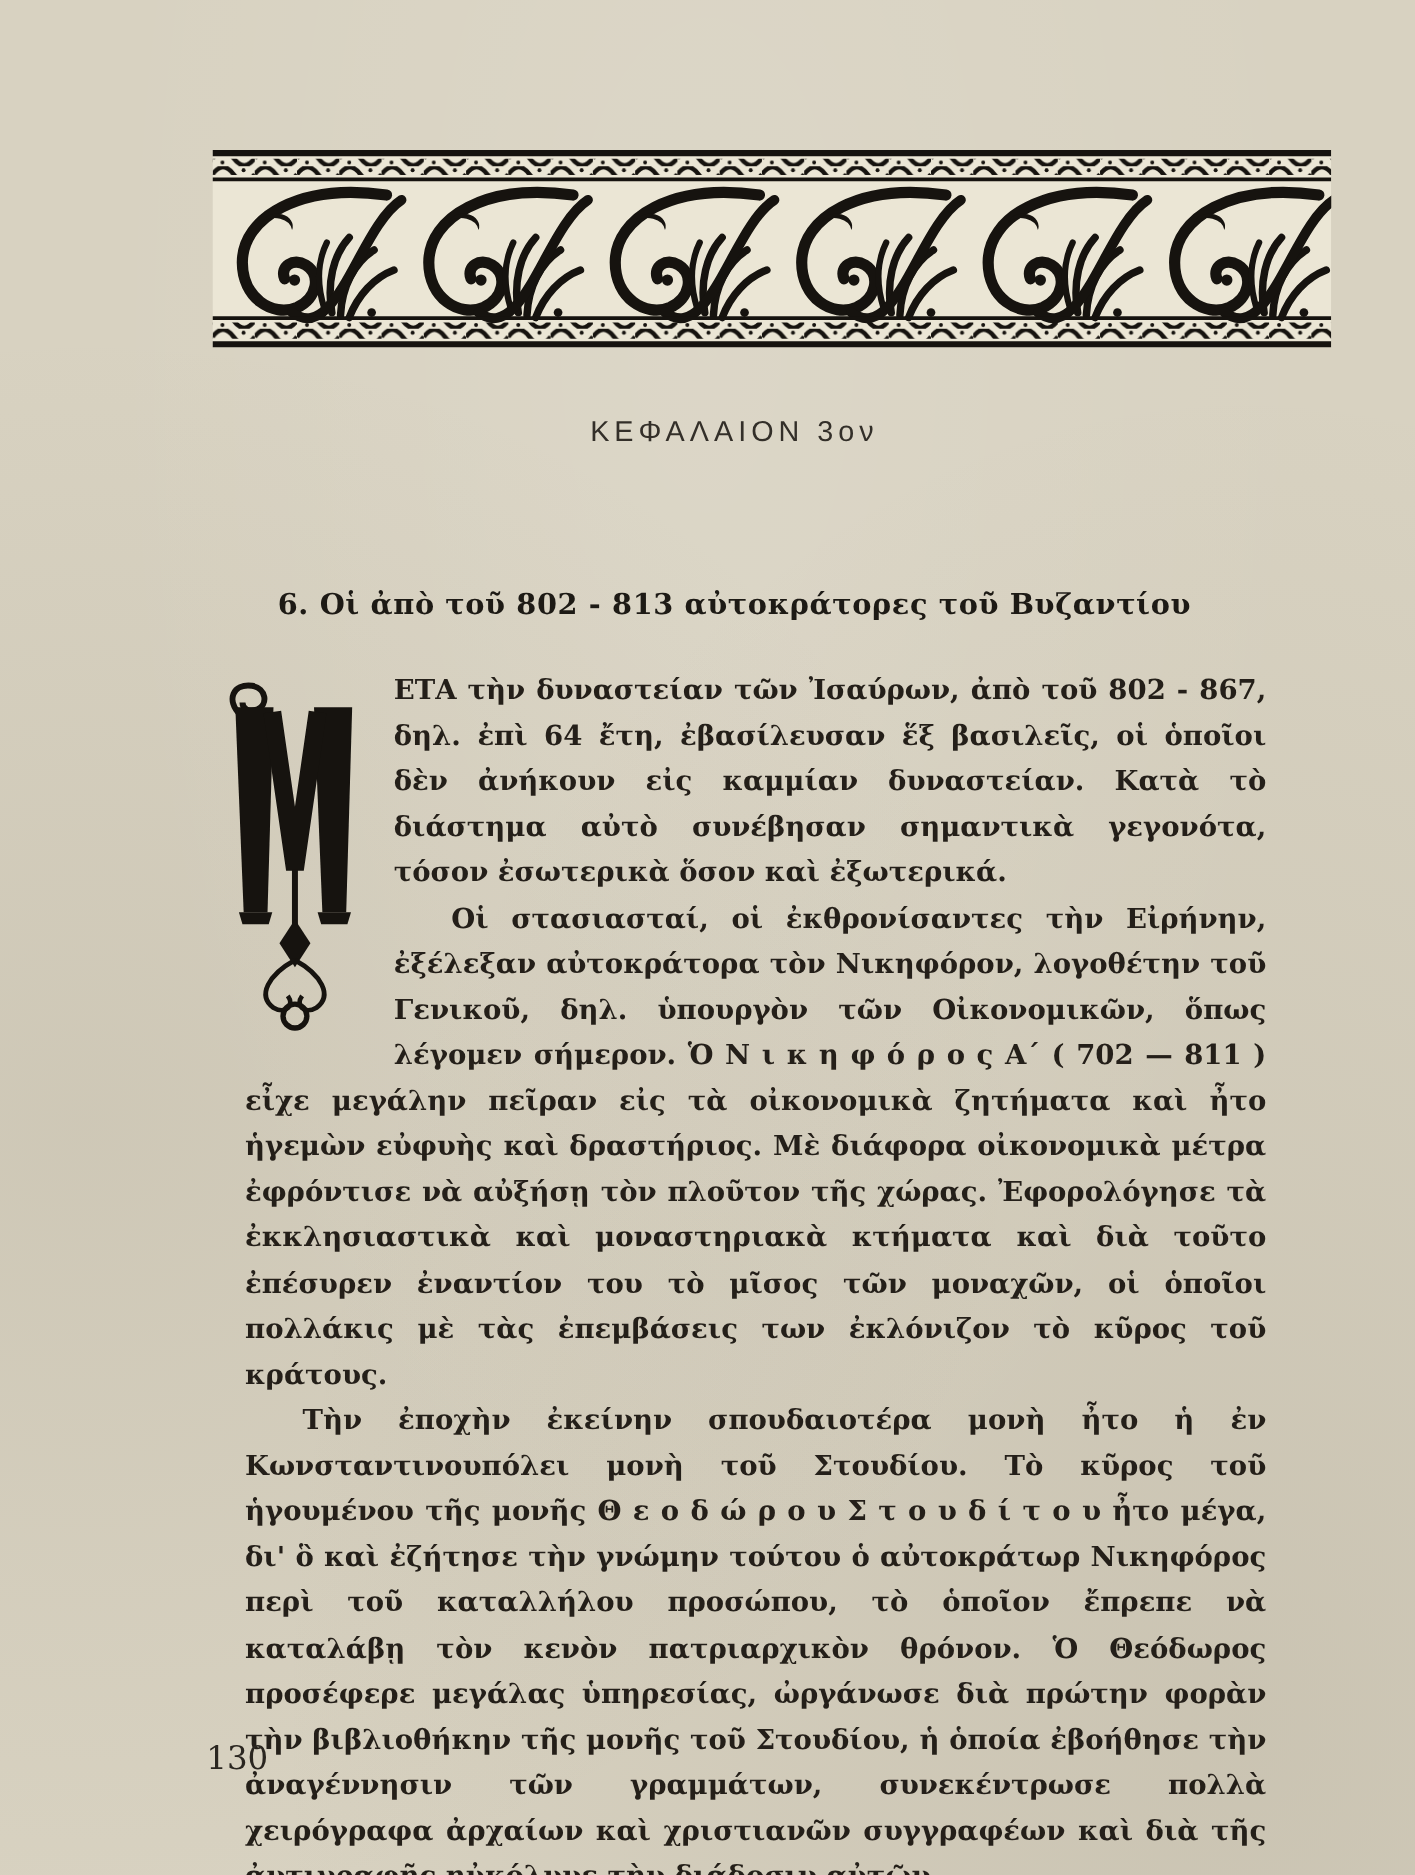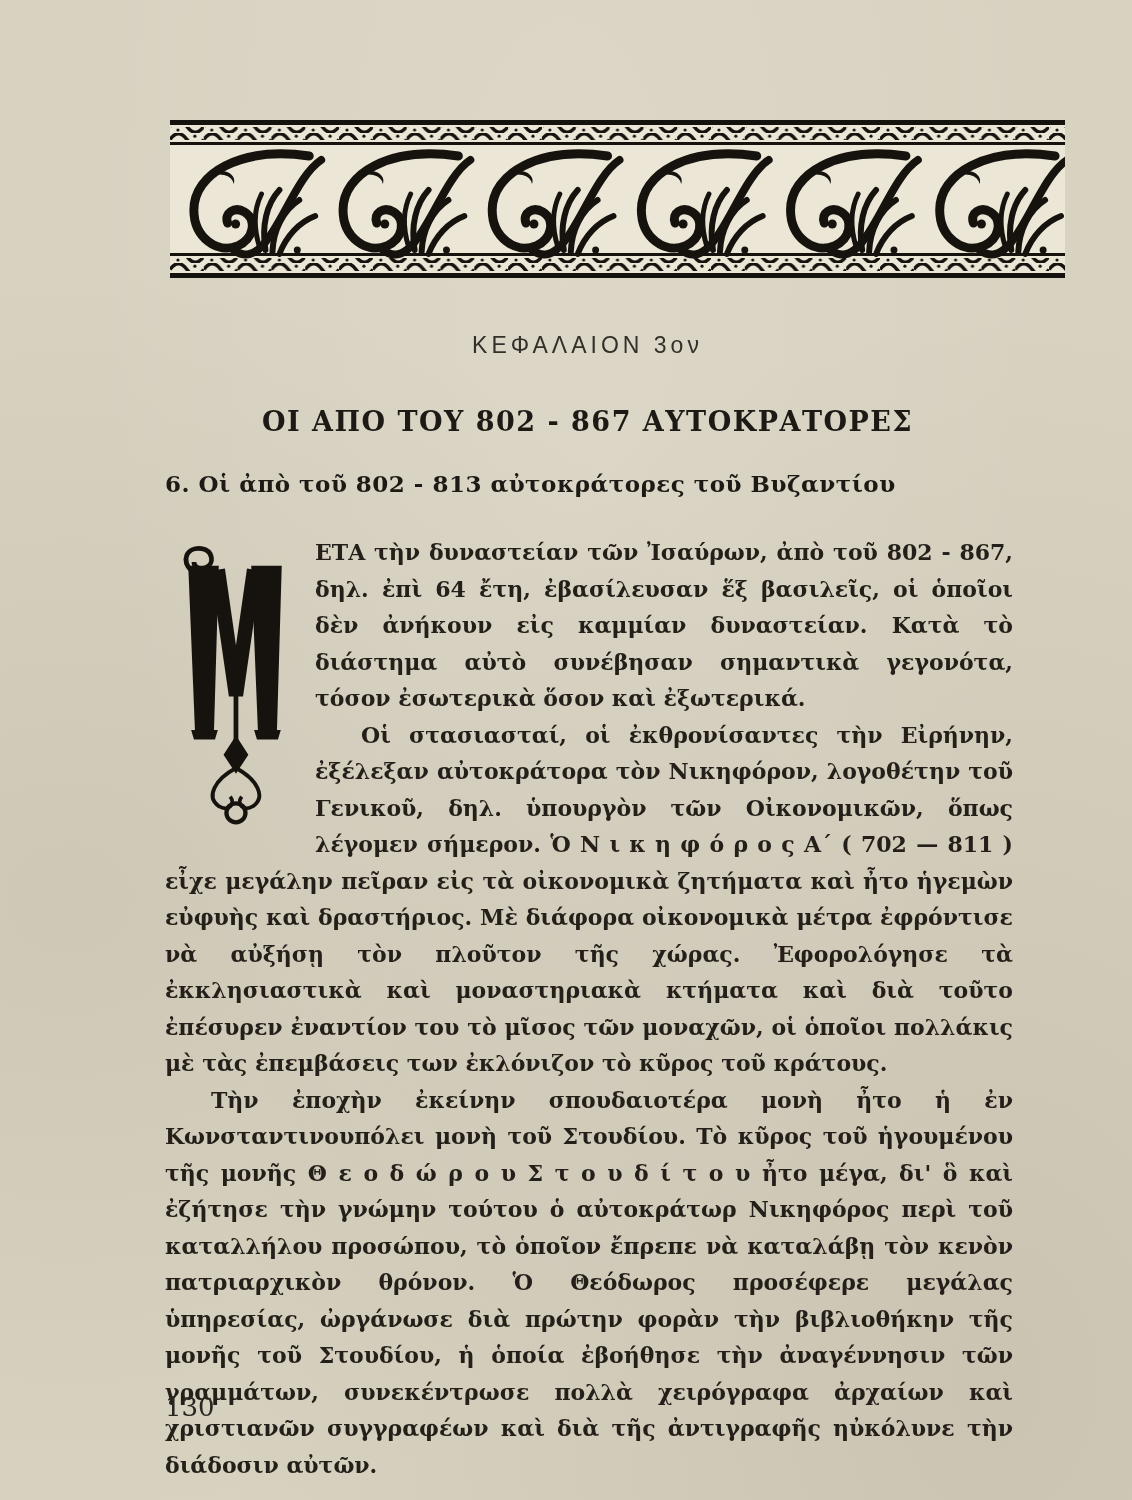--- a/index.html
+++ b/index.html
@@ -32,39 +32,40 @@
   }
   .title{
     position:absolute; top:406px; left:165px; width:845px;
     text-align:center;
     font-family:"DejaVu Serif", serif;
     font-weight:bold; font-size:27px; letter-spacing:1.5px;
     color:#1d1a15;
   }
   .section{
     position:absolute; top:470px; left:165px; width:845px;
+    text-align:center;
     font-family:"DejaVu Serif", serif;
     font-weight:bold; font-size:23px; letter-spacing:0.5px;
     color:#1d1a15;
   }
   .body-text{
     position:absolute; top:534px; left:165px; width:848px;
     font-size:22px; line-height:36.5px;
     text-align:justify;
     color:#241f19;
     font-weight:bold;
   }
   .dropcap{
     display:block; float:left;
     width:124px; height:292px;
     margin:6px 18px 0 8px;
   }
   .dropcap svg{ width:100%; height:100%; display:block; }
   .para{ margin:0; }
-  .para.indent{ text-indent:46px; }
+  .para.indent{ text-indent:46px;margin-left:31px; }
   .page-number{
     position:absolute; left:165px; top:1392px;
     font-size:26px; color:#2a2620;
   }
 </style>
 </head>
 <body>
 
 <div class="page">
 
@@ -100,21 +101,20 @@
         <use href="#scrollMotif" x="600"></use>
         <use href="#scrollMotif" x="750"></use>
       </g>
       <rect x="0" y="133" width="900" height="3" fill="#16130f"></rect>
       <rect x="0" y="138" width="900" height="13" fill="url(#ropeWave)"></rect>
       <rect x="0" y="153" width="900" height="5" fill="#16130f"></rect>
     </svg>
   </div>
 
   <div class="chapter">ΚΕΦΑΛΑΙΟΝ 3ον</div>
-  <h1 class="title">ΟΙ ΑΠΟ ΤΟΥ 802 - 867 ΑΥΤΟΚΡΑΤΟΡΕΣ</h1>
   <h2 class="section">6. Οἱ ἀπὸ τοῦ 802 - 813 αὐτοκράτορες τοῦ Βυζαντίου</h2>
 
   <div class="body-text">
     <span class="dropcap" role="img" aria-label="Μ">
       <svg viewBox="0 0 130 300" aria-hidden="true">
         <g fill="#16130f" stroke="#16130f">
           <path d="M20,30 C8,18 14,4 30,6 C42,8 44,22 34,26 C28,28 22,26 22,20" fill="none" stroke-width="5"></path>
           <path d="M16,24 L48,24 L43,196 L23,196 Z" stroke="none"></path>
           <path d="M82,24 L114,24 L109,196 L89,196 Z" stroke="none"></path>
           <path d="M47,28 L66,160 L85,28" fill="none" stroke-width="15"></path>

